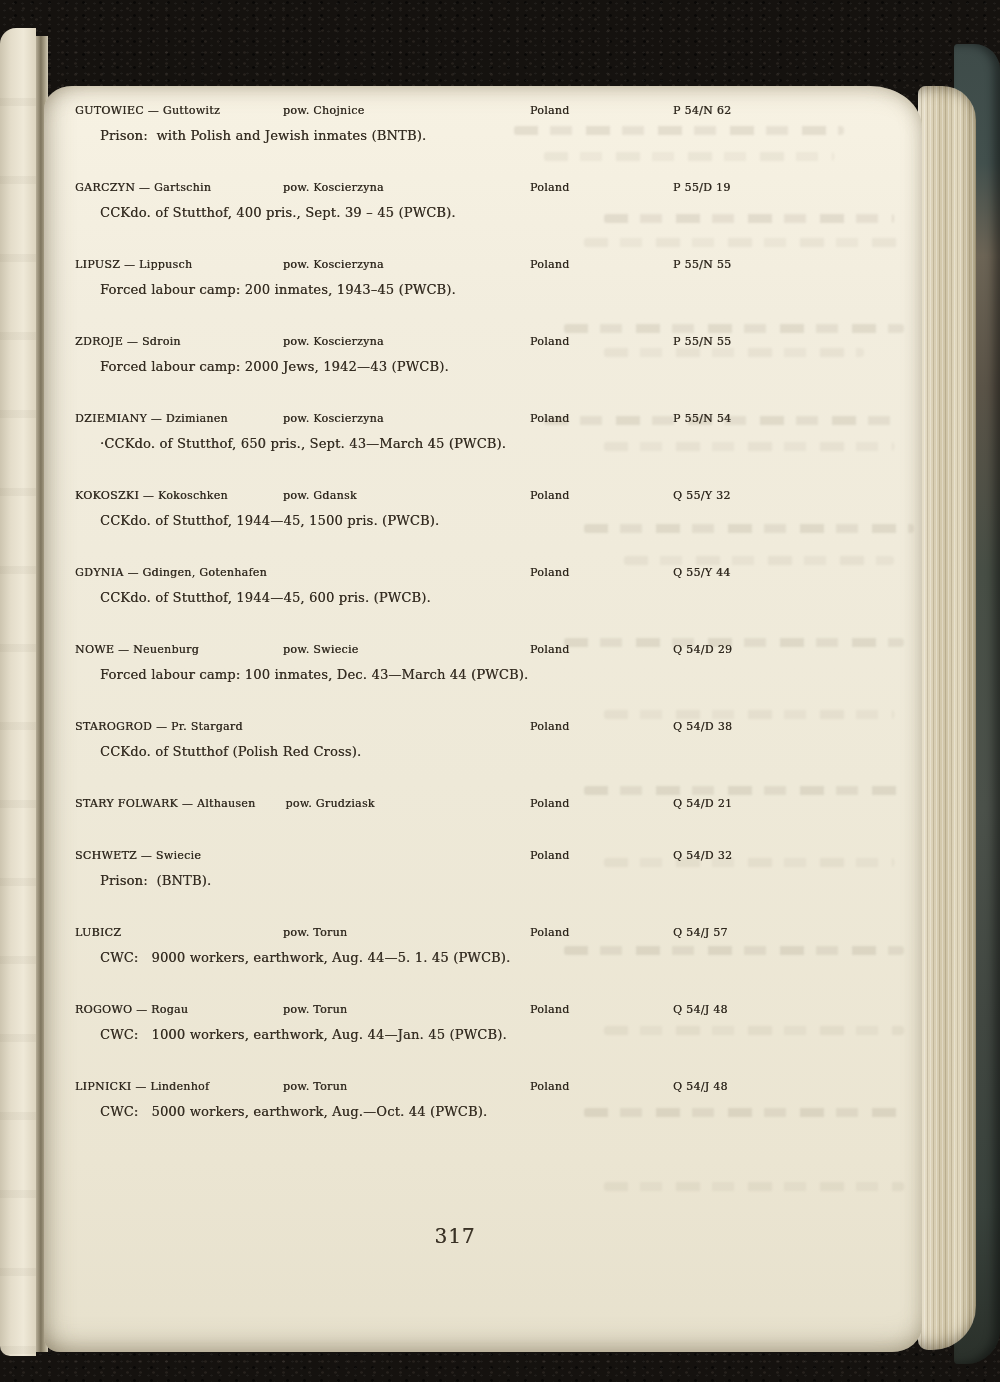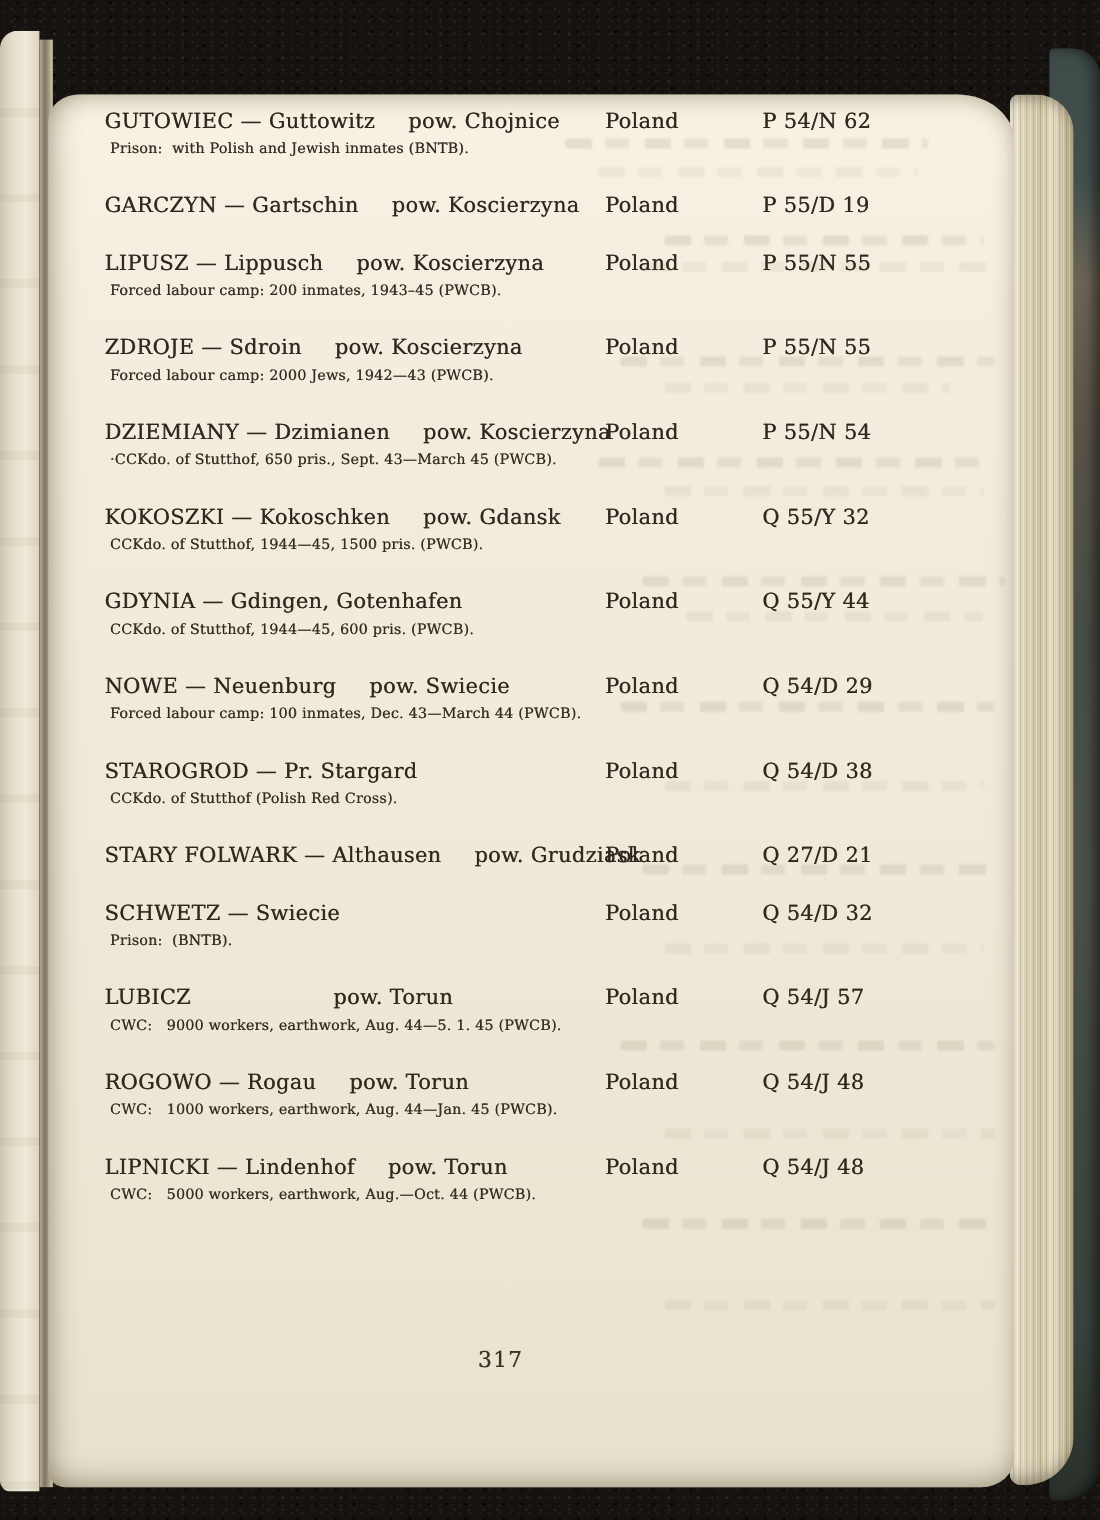--- a/index.html
+++ b/index.html
@@ -41,22 +41,22 @@
     background:linear-gradient(180deg,#f7f2e3 0%,#f2edde 18%,#eee9d8 55%,#ebe5d2 85%,#e7e1cd 100%);
     box-shadow:
       inset 18px 0 28px -16px rgba(96,84,58,.45),
       inset -12px 0 20px -12px rgba(140,128,100,.38),
       inset 0 16px 22px -14px rgba(150,138,110,.45),
       inset 0 -18px 26px -14px rgba(118,106,80,.5);}
 
   .entries{position:absolute;left:0;top:0;width:100%;padding-top:12px;}
   .entry{margin-bottom:27px;}
   .head{position:relative;height:25px;line-height:25px;padding-left:31px;
-    font-size:19px;color:#2e271d;letter-spacing:.3px;white-space:pre;
-    text-shadow:.35px 0 0 rgba(46,39,29,.75);margin-left:20px;}
+    font-size:11px;color:#2e271d;letter-spacing:.3px;white-space:pre;
+    text-shadow:.35px 0 0 rgba(46,39,29,.75);}
   .pname{display:inline-block;min-width:178px;}
   .pow{display:inline-block;margin-left:30px;}
   .country{position:absolute;left:486px;top:0;}
   .mref{position:absolute;left:629px;top:0;}
   .detail{height:25px;line-height:25px;padding-left:56px;white-space:pre;
     font-size:13px;color:#332b20;letter-spacing:.2px;
     text-shadow:.3px 0 0 rgba(51,43,32,.7);}
 
   .page-number{position:absolute;left:0;top:1138px;width:822px;text-align:center;
     font-size:20px;color:#3a3226;letter-spacing:1px;text-shadow:.3px 0 0 rgba(58,50,38,.7);}
@@ -96,20 +96,21 @@
     <div class="ghost" style="top:1022px;left:540px; width:320px;"></div>
     <div class="ghost light" style="top:1096px;left:560px; width:300px;"></div>
 
     <div class="entries">
         <div class="entry">
           <div class="head"><span class="pname">GUTOWIEC — Guttowitz</span><span class="pow">pow. Chojnice</span><span class="country">Poland</span><span class="mref">P 54/N 62</span></div>
           <div class="detail">Prison:  with Polish and Jewish inmates (BNTB).</div>
         </div>
         <div class="entry">
           <div class="head"><span class="pname">GARCZYN — Gartschin</span><span class="pow">pow. Koscierzyna</span><span class="country">Poland</span><span class="mref">P 55/D 19</span></div>
+          <div class="detail">CCKdo. of Stutthof, 400 pris., Sept. 39 – 45 (PWCB).</div>
         </div>
         <div class="entry">
           <div class="head"><span class="pname">LIPUSZ — Lippusch</span><span class="pow">pow. Koscierzyna</span><span class="country">Poland</span><span class="mref">P 55/N 55</span></div>
           <div class="detail">Forced labour camp: 200 inmates, 1943–45 (PWCB).</div>
         </div>
         <div class="entry">
           <div class="head"><span class="pname">ZDROJE — Sdroin</span><span class="pow">pow. Koscierzyna</span><span class="country">Poland</span><span class="mref">P 55/N 55</span></div>
           <div class="detail">Forced labour camp: 2000 Jews, 1942—43 (PWCB).</div>
         </div>
         <div class="entry">
@@ -126,21 +127,21 @@
         </div>
         <div class="entry">
           <div class="head"><span class="pname">NOWE — Neuenburg</span><span class="pow">pow. Swiecie</span><span class="country">Poland</span><span class="mref">Q 54/D 29</span></div>
           <div class="detail">Forced labour camp: 100 inmates, Dec. 43—March 44 (PWCB).</div>
         </div>
         <div class="entry">
           <div class="head"><span class="pname">STAROGROD — Pr. Stargard</span><span class="country">Poland</span><span class="mref">Q 54/D 38</span></div>
           <div class="detail">CCKdo. of Stutthof (Polish Red Cross).</div>
         </div>
         <div class="entry">
-          <div class="head"><span class="pname">STARY FOLWARK — Althausen</span><span class="pow">pow. Grudziask</span><span class="country">Poland</span><span class="mref">Q 27/D 21</span></div>
+          <div class="head"><span class="pname">STARY FOLWARK — Althausen</span><span class="pow">pow. Grudziask</span><span class="country">Poland</span><span class="mref">Q 54/D 21</span></div>
         </div>
         <div class="entry">
           <div class="head"><span class="pname">SCHWETZ — Swiecie</span><span class="country">Poland</span><span class="mref">Q 54/D 32</span></div>
           <div class="detail">Prison:  (BNTB).</div>
         </div>
         <div class="entry">
           <div class="head"><span class="pname">LUBICZ</span><span class="pow">pow. Torun</span><span class="country">Poland</span><span class="mref">Q 54/J 57</span></div>
           <div class="detail">CWC:   9000 workers, earthwork, Aug. 44—5. 1. 45 (PWCB).</div>
         </div>
         <div class="entry">

